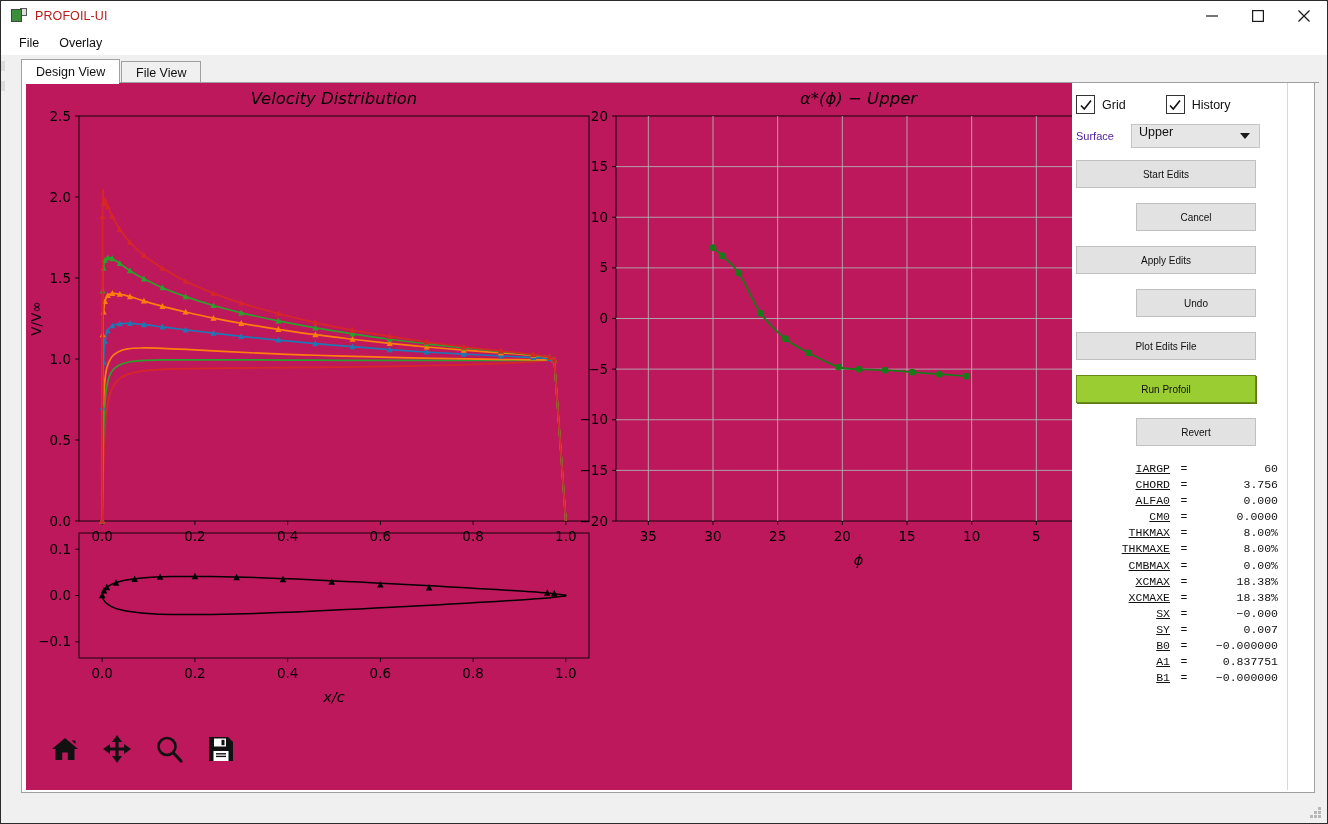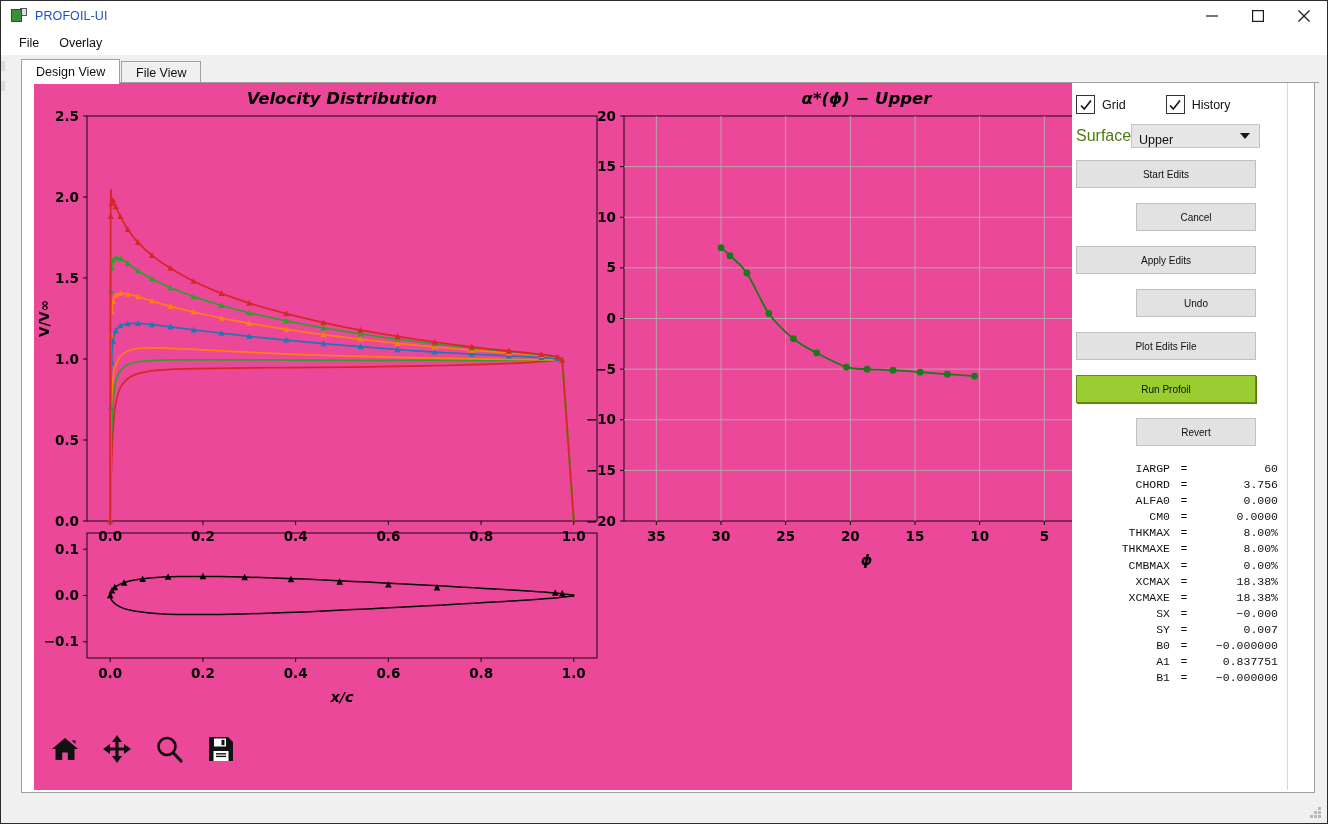--- a/index.html
+++ b/index.html
@@ -39,21 +39,21 @@
   .title-icon .sq1 {
     position:absolute; left:0; top:1px; width:11px; height:13px;
     background:#3b8f3b; border:1px solid #444;
   }
   .title-icon .sq2 {
     position:absolute; left:9px; top:0px; width:7px; height:8px;
     background:#dddddd; border:1px solid #555;
   }
   .title-text {
     font-size: 12.5px;
-    color: #1d4ed8;
+    color: #b91c1c;
     letter-spacing: 0.1px;
   }
   .winbtns {
     position: absolute; right: 0; top: 0; height: 30px;
     display: flex;
   }
   .winbtn {
     width: 46px; height: 30px;
     display: flex; align-items: center; justify-content: center;
   }
@@ -126,24 +126,23 @@
     margin-right: 4px;
     height: 710px;
     background: #ffffff;
     border: 1px solid #a0a0a0;
     border-top: none;
   }
 
   
   .plotcanvas {
     position: absolute;
-    left: 12px; top: 0;
+    left: 4px; top: 0;
     width: 1100px; height: 707px;
-    background: #ec4899;
-    font-weight: bold;
+    background: #be185d;
   }
   .plotcanvas svg { display:block; }
 
   
   .navtoolbar {
     position: absolute;
     left: 26px; bottom: 26px;
     display: flex; gap: 18px; align-items: center;
   }
   .navbtn { width: 34px; height: 34px; display:flex; align-items:center; justify-content:center; }
@@ -171,27 +170,27 @@
     margin-right: 7px;
   }
   .cbox svg { display:block; }
   .chk-label { font-size: 12.5px; color:#101010; }
 
   .surface-row {
     display: flex; align-items: center;
     padding-left: 4px;
     margin-bottom: 12px;
   }
-  .surface-label { font-size: 16px; color:#4d7c0f; width: 55px; }
+  .surface-label { font-size: 11px; color:#4c1d95; width: 55px; }
   .combo {
     position: relative;
     width: 129px; height: 24px;
     background: #e6e6e6;
     border: 1px solid #c4c4c4;
-    display: flex; align-items: flex-end;
+    display: flex; align-items: flex-start;
     padding-left: 7px;
     font-size: 12.5px;
     color: #101010;
   }
   .combo .arrow {
     position:absolute; right: 9px; top: 50%; transform: translateY(-50%);
     width:0;height:0;
     border-left:5px solid transparent;
     border-right:5px solid transparent;
     border-top:6px solid #1a1a1a;
@@ -217,21 +216,21 @@
   
   .params {
     margin-top: 8px;
     padding-left: 16px;
     font-family: "Liberation Mono", "DejaVu Sans Mono", monospace;
     font-size: 11.5px;
     color: #111;
     line-height: 16.1px;
   }
   .prow { display: flex; white-space: pre; }
-  .pname { width: 82px; text-align: right; }
+  .pname { width: 82px; text-align: right; text-decoration: underline; }
   .peq   { width: 28px; text-align: center; }
   .pval  { width: 80px; text-align: right; }
 
   .panel-sep {
     position: absolute;
     right: 26px; top: 0; width: 1px; height: 707px;
     background: #d8d8d8;
   }
 
   

